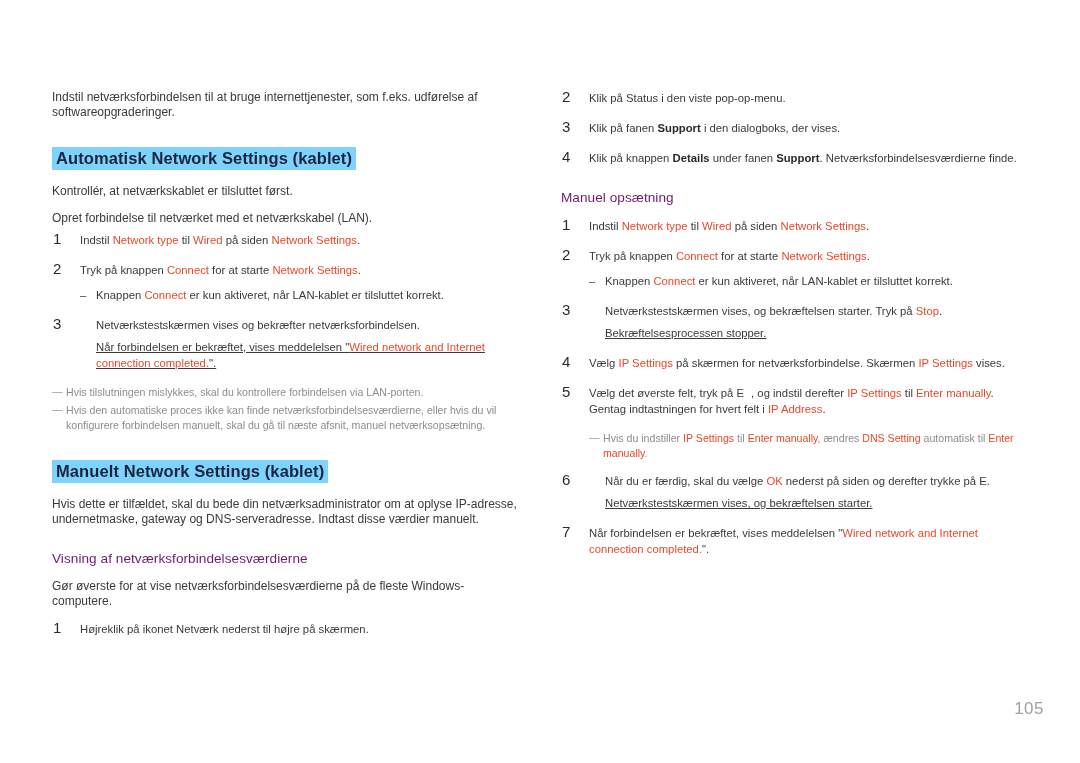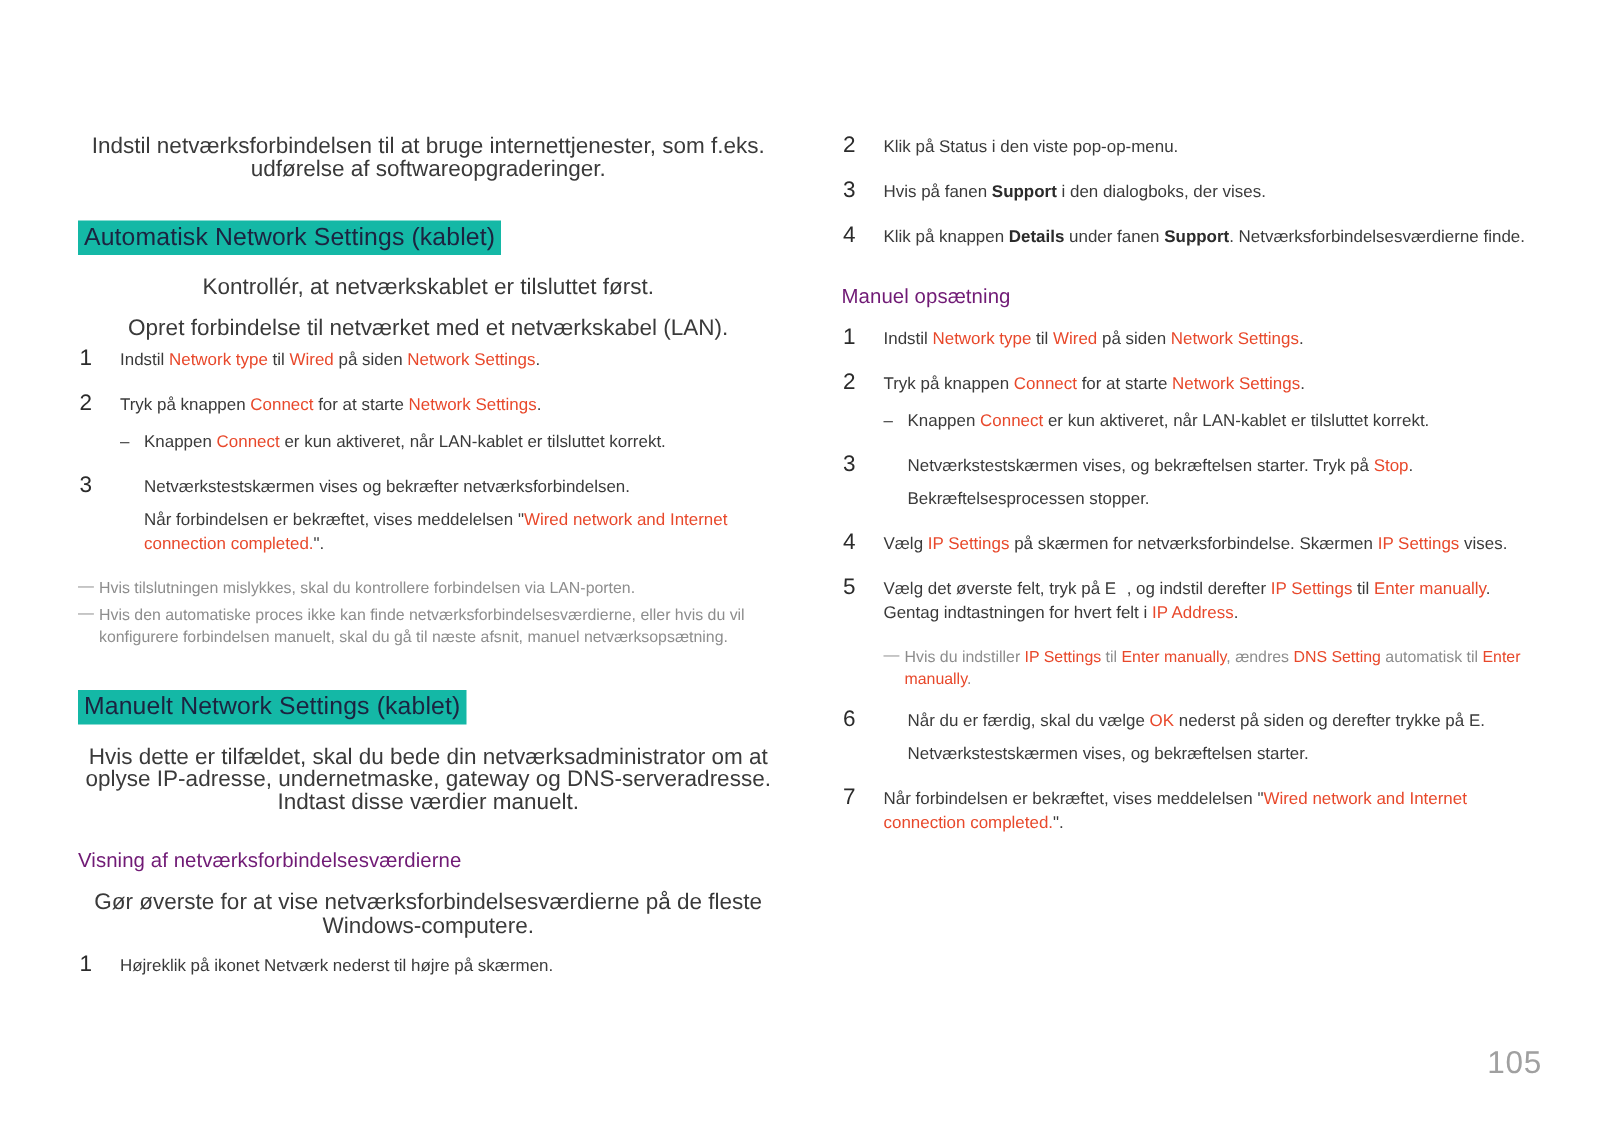--- a/index.html
+++ b/index.html
@@ -28,46 +28,46 @@
     width: 976px;
     display: flex;
     gap: 42px;
   }
   .col {
     width: 467px;
   }
 
   
   .para {
-    font-size: 15px;
+    font-size: 12px;
     line-height: 15.2px;
     color: #3a3a3a;
     margin: 0 0 11px 0;
-    text-align: center;
   }
   .para.tight {
     margin-bottom: 6px;
   }
 
   
   .section-heading {
     margin: 26px 0 14px 0;
     font-size: 0;
     line-height: 0;
   }
   .section-heading .hl {
     display: inline;
     font-size: 16.5px;
     line-height: 24px;
     color: #1c2340;
-    background: #14b8a6;
+    background: #7dd3fc;
     padding: 2px 4px 3px 4px;
     box-decoration-break: clone;
     -webkit-box-decoration-break: clone;
     letter-spacing: 0.1px;
+    font-weight: bold;
   }
 
   
   .subheading {
     font-size: 13.6px;
     line-height: 19px;
     color: #701a75;
     margin: 22px 0 11px 0;
     letter-spacing: 0.05px;
   }
@@ -96,20 +96,21 @@
     line-height: 16px;
     color: #3a3a3a;
   }
   .step-body .line {
     display: block;
     margin-bottom: 0;
     padding-left: 16px;
   }
   .step-body .line + .line {
     margin-top: 6px;
+    text-decoration: underline;
   }
 
   
   .dash-item {
     position: relative;
     padding-left: 16px;
     font-size: 11.3px;
     line-height: 16px;
     color: #3a3a3a;
     margin-top: 9px;
@@ -151,23 +152,23 @@
     font-weight: bold;
   }
   .gap {          
     display: inline-block;
     width: 7px;
   }
 
   
   .page-number {
     position: absolute;
-    right: 52px;
+    right: 36px;
     bottom: 42px;
-    font-size: 21px;
+    font-size: 17px;
     line-height: 24px;
     color: #a0a0a0;
     letter-spacing: 0.5px;
   }
 </style>
 </head>
 <body>
 
 <div class="page">
 
@@ -233,21 +234,21 @@
     <div class="col">
 
       <div class="step">
         <div class="step-num">2</div>
         <div class="step-body">Klik på Status i den viste pop-op-menu.</div>
       </div>
 
       <div class="step">
         <div class="step-num">3</div>
         <div class="step-body">
-          <span>Hvis på fanen </span><span class="strong">Support</span><span> i den dialogboks, der vises.</span>
+          <span>Klik på fanen </span><span class="strong">Support</span><span> i den dialogboks, der vises.</span>
         </div>
       </div>
 
       <div class="step">
         <div class="step-num">4</div>
         <div class="step-body">
           <span>Klik på knappen </span><span class="strong">Details</span><span> under fanen </span><span class="strong">Support</span><span>. Netværksforbindelsesværdierne finde.</span>
         </div>
       </div>
 

